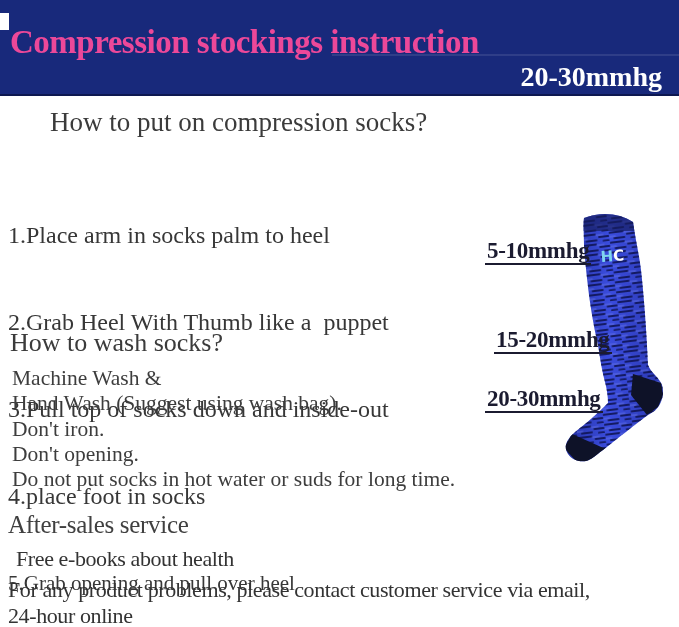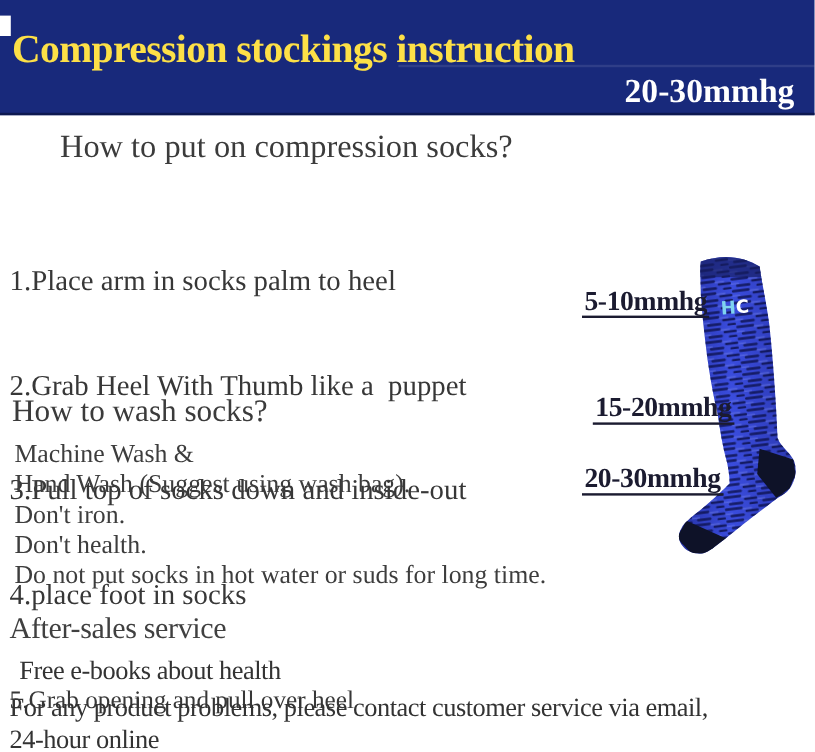--- a/index.html
+++ b/index.html
@@ -14,21 +14,21 @@
   }
   .header-notch{
     position:absolute;left:0;top:13px;width:9px;height:17px;background:#ffffff;
   }
   .header-seam{
     position:absolute;left:332px;top:54px;width:347px;height:2px;
     background:rgba(255,255,255,0.10);
   }
   .header-title{
     position:absolute;left:10px;top:24px;
-    font-size:33px;font-weight:bold;letter-spacing:-0.5px;color:#fde047;
+    font-size:33px;font-weight:bold;letter-spacing:-0.5px;color:#ec4899;
     white-space:nowrap;line-height:1.1;
   }
   .header-sub{
     position:absolute;right:17px;top:61px;
     font-size:28px;font-weight:bold;color:#ffffff;white-space:nowrap;
     line-height:1.15;z-index:2;
   }
   
   .h-main{
     position:absolute;left:10px;top:107px;
@@ -90,21 +90,21 @@
     <div>3.Pull top of socks down and inside-out</div>
     <div>4.place foot in socks</div>
     <div class="step-small">5.Grab opening and pull over heel</div>
   </div>
 
   <div class="h-wash">How to wash socks?</div>
   <div class="wash-lines">
     <div>Machine Wash &amp;</div>
     <div>Hand Wash (Suggest using wash bag).</div>
     <div>Don't iron.</div>
-    <div>Don't health.</div>
+    <div>Don't opening.</div>
     <div>Do not put socks in hot water or suds for long time.</div>
   </div>
 
   <div class="h-after">After-sales service</div>
   <div class="after-line1">Free e-books about health</div>
   <div class="after-lines2">
     <div>For any product problems, please contact customer service via email,</div>
     <div>24-hour online</div>
   </div>
 

